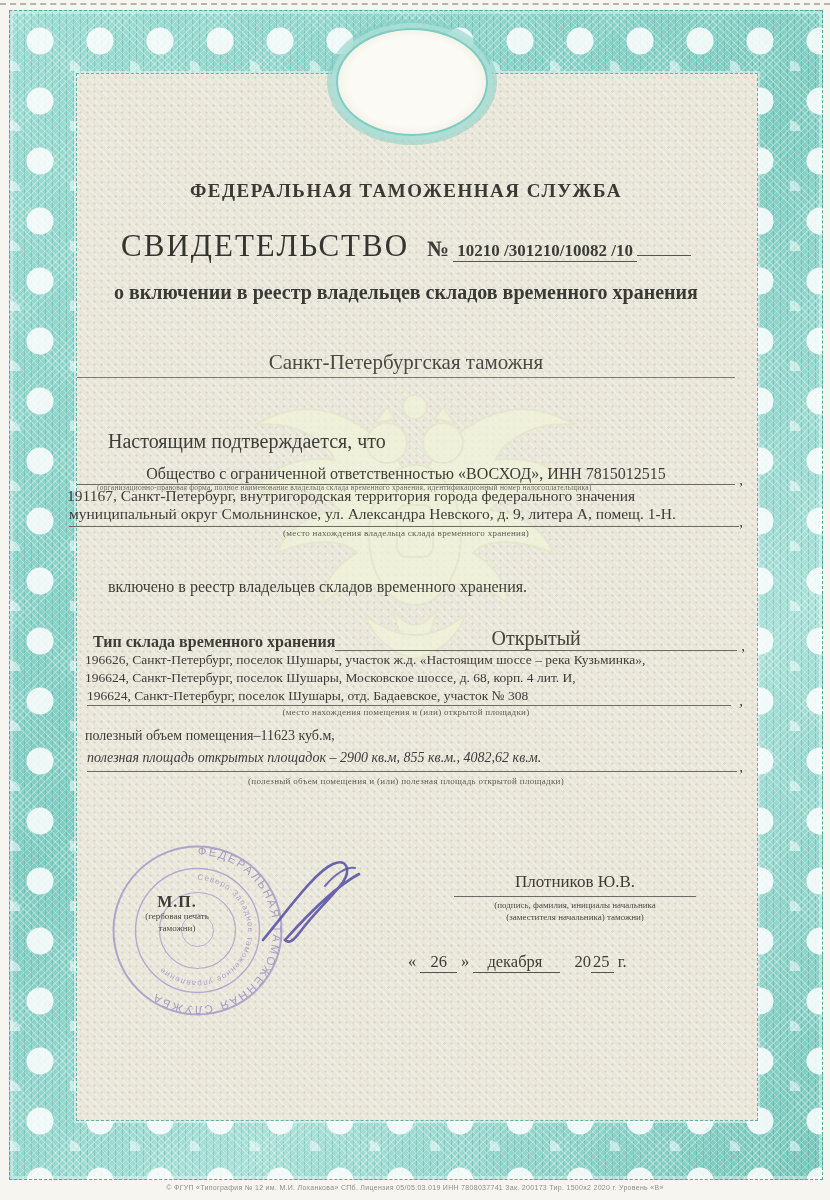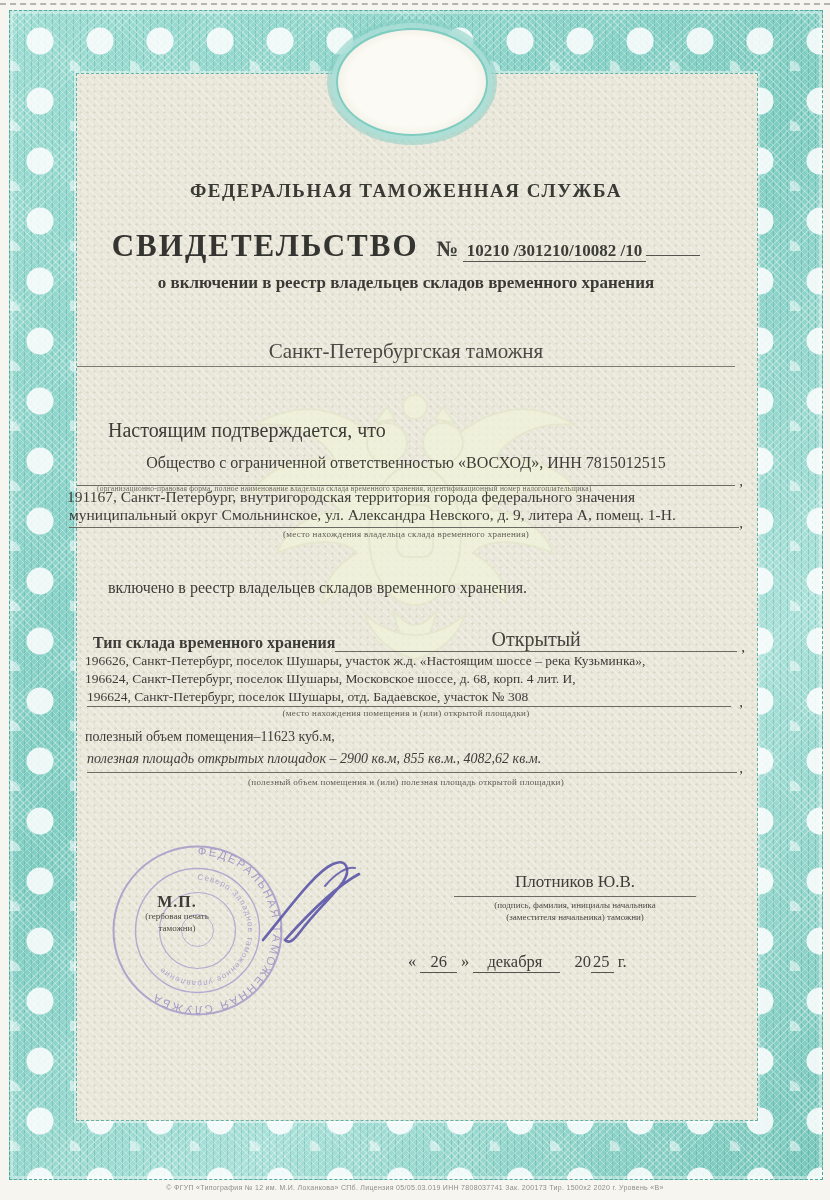--- a/index.html
+++ b/index.html
@@ -27,31 +27,31 @@
   
   .oval{position:absolute;left:336px;top:28px;width:148px;height:104px;border-radius:50%;
     background:radial-gradient(ellipse at center,#fbfaf4 60%,#f0eee3 78%,#cdeae4 88%,#9fd9cf 100%);
     border:2px solid #7fccc1; box-shadow:0 0 0 5px rgba(173,224,216,.8),0 0 0 9px rgba(127,204,193,.5);}
   
   .eagle{position:absolute;left:215px;top:365px;opacity:.8;pointer-events:none;}
   
   .content{position:absolute;left:75px;top:72px;width:662px;}
   .agency{margin-top:108px;text-align:center;font-weight:bold;font-size:19px;letter-spacing:1.5px;color:#3a3a35;}
   .titlerow{margin-top:26px;text-align:center;white-space:nowrap;}
-  .title{font-weight:bold;font-size:31px;letter-spacing:2px;color:#343430;text-align:center;}
+  .title{font-weight:normal;font-size:31px;letter-spacing:2px;color:#343430;text-align:center;}
   .numsign{font-weight:bold;font-size:22px;margin-left:14px;}
   .numval{font-weight:bold;font-size:17px;border-bottom:1.5px solid #55554f;padding:0 4px 1px 4px;}
   .numtail{display:inline-block;width:54px;border-bottom:1.5px solid #55554f;height:14px;}
-  .subtitle{margin-top:9px;text-align:center;font-weight:bold;font-size:17px;color:#3a3a35;}
+  .subtitle{margin-top:17px;text-align:center;font-weight:bold;font-size:20px;color:#3a3a35;}
   .office-block{margin-top:46px;}
   .office{text-align:center;font-size:21px;color:#4a4a44;border-bottom:1px solid #7b7b73;padding-bottom:2px;margin:0 2px;}
   .caption{text-align:center;font-size:9px;color:#5c5c54;margin-top:1px;letter-spacing:.3px;}
   .intro{margin-top:52px;margin-left:33px;font-size:20px;}
   .fill-row{position:relative;margin:0 2px;}
-  .fill-line{border-bottom:1px solid #6b6b63;text-align:center;font-size:16px;padding-bottom:13px;}
+  .fill-line{border-bottom:1px solid #6b6b63;text-align:center;font-size:16px;padding-bottom:1px;}
   .trail-comma{position:absolute;right:-8px;bottom:-4px;font-size:15px;}
   .owner{margin-top:12px;}
   .addr1{font-size:15.5px;text-align:left;margin-left:-8px;margin-top:2px;position:relative;}
   .addr-cap-overlap{position:absolute;left:30px;top:-4px;font-size:7.5px;color:#6a6a60;letter-spacing:.2px;white-space:nowrap;}
   .addr2{font-size:15.5px;border-bottom:1px solid #6b6b63;padding-bottom:3px;margin-left:-8px;margin-right:-4px;}
   .included{margin-top:40px;margin-left:33px;font-size:16px;}
   .type-row{margin-top:32px;display:flex;align-items:flex-end;position:relative;}
   .type-label{font-weight:bold;font-size:16px;margin-left:18px;white-space:nowrap;}
   .type-fill{flex:1;border-bottom:1px solid #6b6b63;text-align:center;font-size:20px;color:#45453f;line-height:1;padding-bottom:2px;}
   .loc{font-size:13.5px;margin-left:10px;margin-right:4px;line-height:1.32;}

